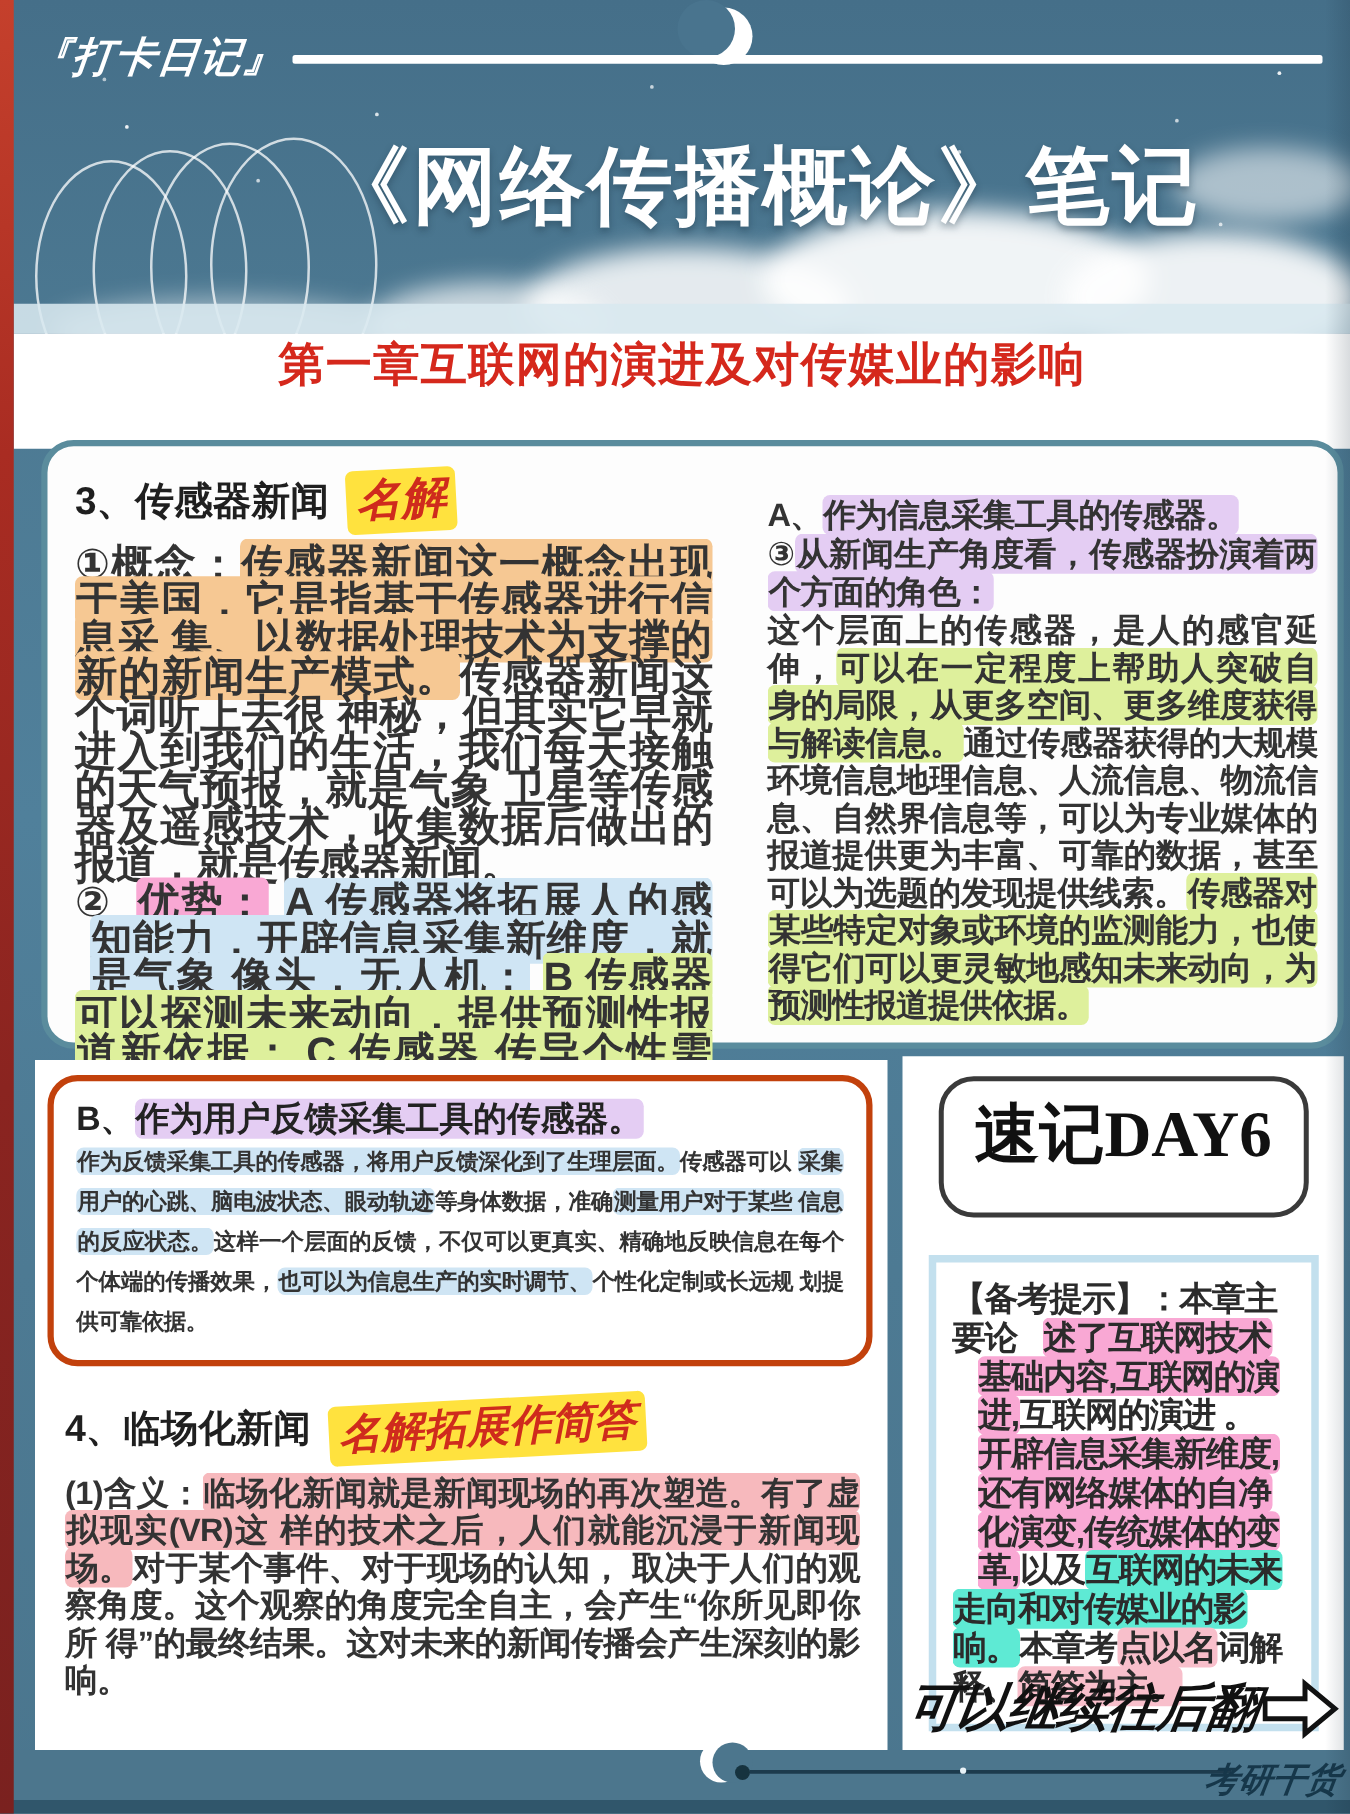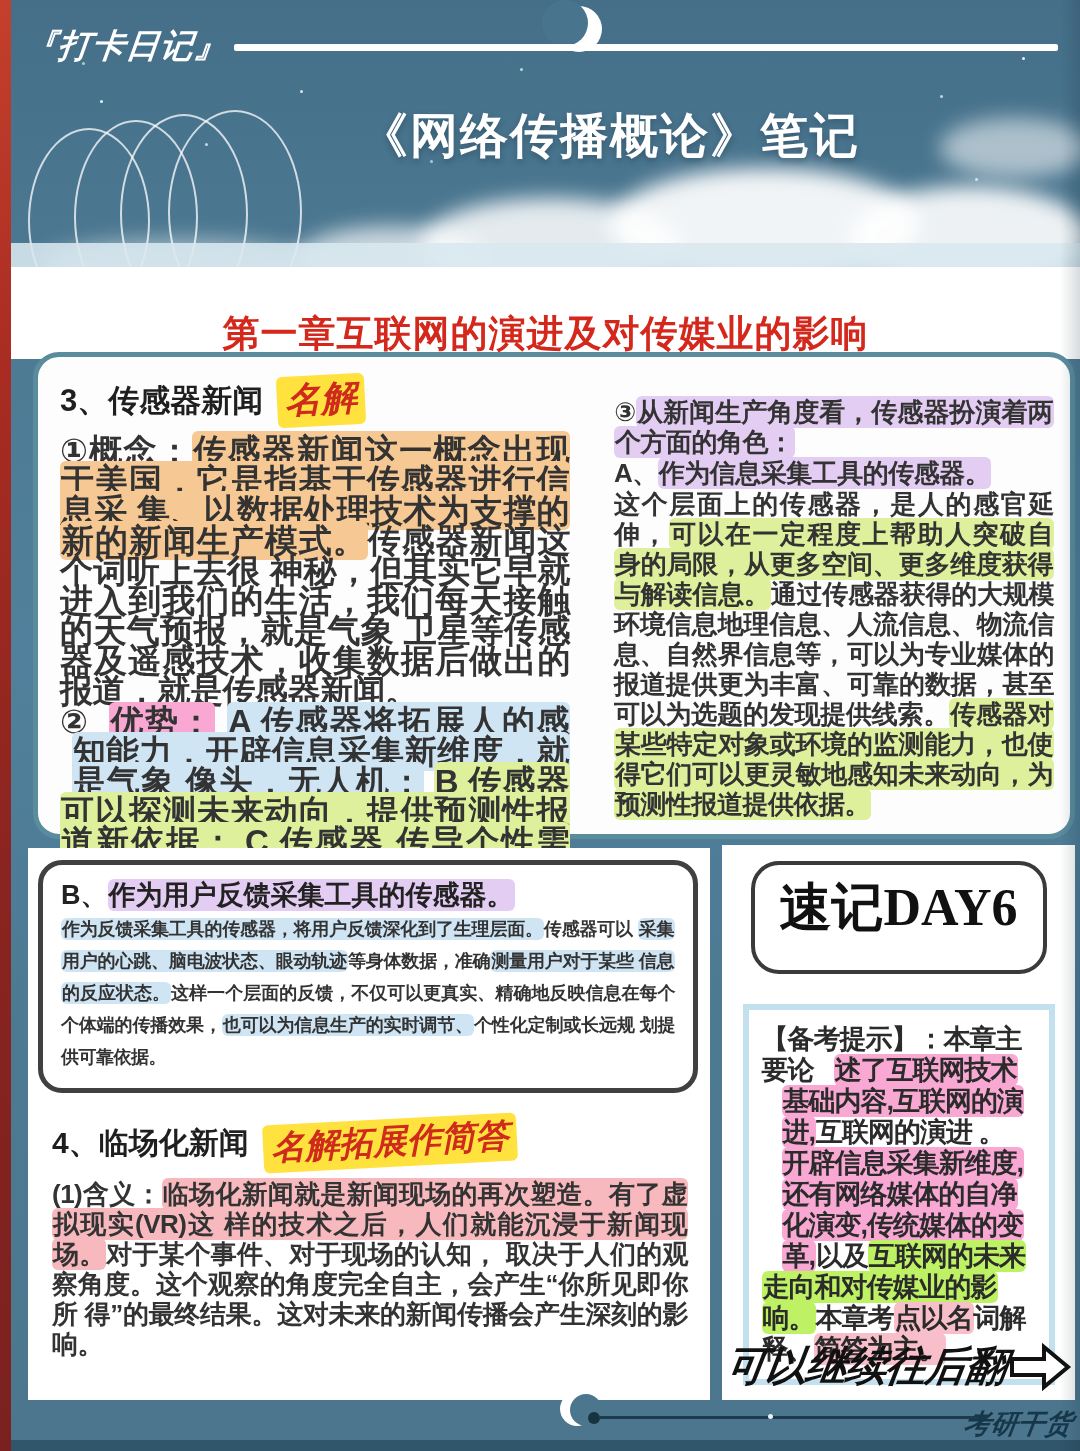--- a/index.html
+++ b/index.html
@@ -34,25 +34,25 @@
   .c3{left:850px;top:186px;width:240px;height:102px;opacity:.9;}
   .c4{left:296px;top:226px;width:190px;height:66px;opacity:.7;}
   .c5{left:40px;top:238px;width:280px;height:54px;opacity:.45;}
   .c6{left:940px;top:118px;width:150px;height:60px;opacity:.55;}
 
   
   .badge{position:absolute;left:24px;top:24px;z-index:4;color:#fff;font-size:33px;font-weight:800;
          font-style:italic;letter-spacing:1px;transform:skewX(-6deg);}
   .hline{position:absolute;left:234px;top:44px;width:824px;height:7px;background:#fff;z-index:4;border-radius:2px;}
   .main-title{position:absolute;left:150px;top:104px;width:920px;z-index:4;text-align:center;
-         color:#fff;font-size:48px;font-weight:900;letter-spacing:2px;
+         color:#fff;font-size:68px;font-weight:900;letter-spacing:2px;
          text-shadow:0 3px 6px rgba(20,40,55,.35);}
   .band{position:absolute;left:11px;top:243px;right:0;height:24px;background:rgba(216,232,239,.88);z-index:3;}
   .chapter-bar{position:absolute;left:11px;top:267px;right:0;height:92px;background:#ffffff;z-index:3;
-         display:flex;align-items:flex-end;justify-content:center;}
+         display:flex;align-items:flex-start;justify-content:center;}
   .chapter-bar span{color:#d5281c;font-size:37px;font-weight:900;letter-spacing:1px;}
 
   
   .main-box{position:absolute;left:33px;top:352px;width:1042px;height:487px;box-sizing:border-box;
          background:#fdfdfd;border:5px solid #5a8c9d;border-radius:26px;z-index:5;
          display:flex;padding:18px 16px 10px 22px;}
   .col-l{width:510px;padding-right:16px;}
   .col-r{flex:1;padding-left:28px;padding-top:22px;}
   .h3row{font-size:31px;font-weight:800;color:#1f1f1f;margin-bottom:10px;}
   .tag{display:inline-block;font-style:italic;font-weight:900;color:#cf2b1d;background:#ffe23e;
@@ -61,27 +61,27 @@
   .note-p{font-size:33px;line-height:30px;color:#333;font-weight:600;letter-spacing:-.5px;
           text-align:justify;margin:0 0 1px 0;}
   .col-r .note-p{font-size:26px;line-height:30px;}
   .hl{border-radius:6px;padding:1px 1px;-webkit-box-decoration-break:clone;box-decoration-break:clone;}
   .hl-orange{background:#f6c893;}
   .hl-cyan{background:#f9a8d4;margin-left:20px;}
   .hl-blue{background:#cfe5f4;}
   .hl-green{background:#def09c;}
   .hl-lav{background:#e4cdf3;}
   .hl-pink{background:#f7b9bd;}
-  .hl-tiporange{background:#bef264;}
+  .hl-tiporange{background:#5eead4;}
   .hl-tippink{background:#f8bfcb;}
   .sp-a{margin-left:12px;}
 
   
   .panel-l{position:absolute;left:28px;top:848px;width:682px;height:552px;background:#ffffff;z-index:5;}
-  .b-box{margin:12px 12px 0 10px;border:5px solid #404040;border-radius:24px;padding:12px 18px 14px 18px;}
+  .b-box{margin:12px 12px 0 10px;border:5px solid #c2410c;border-radius:24px;padding:12px 18px 14px 18px;}
   .b-box .note-p{font-size:18px;line-height:32px;}
   .b-head{font-size:27px;font-weight:700;color:#222;}
   .sec4{padding:26px 22px 0 24px;}
   .sec4 .h3row{font-size:30px;margin-bottom:12px;}
   .sec4 .tag-sm{font-size:34px;}
   .sec4 .note-p{font-size:26px;line-height:30px;}
 
   
   .panel-r{position:absolute;left:722px;top:845px;width:353px;height:555px;background:#ffffff;z-index:5;}
   .speednote{margin:16px auto 0 auto;width:296px;box-sizing:border-box;border:4px solid #3a3a3a;
@@ -145,24 +145,24 @@
       <p class="note-p">
         <span>①概念：</span><span class="hl hl-orange">传感器新闻这一概念出现于美国，它是指基于传感器进行信息采 集、以数据处理技术为支撑的新的新闻生产模式。</span><span>传感器新闻这个词听上去很 神秘，但其实它早就进入到我们的生活，我们每天接触的天气预报，就是气象 卫星等传感器及遥感技术，收集数据后做出的报道，就是传感器新闻。</span>
       </p>
       <p class="note-p">
         <span>②</span><span class="hl hl-cyan">优势：</span><span class="hl hl-blue sp-a">A 传感器将拓展人的感知能力，开辟信息采集新维度，就是气象 像头，无人机；</span>
         <span class="hl hl-green">B 传感器可以探测未来动向，提供预测性报道新依据； C 传感器 传导个性需求，“定制化”信息服务成为可能。</span>
       </p>
     </div>
     <div class="col-r">
       <p class="note-p">
+        <span>A、</span><span class="hl hl-lav">作为信息采集工具的传感器。</span>
+      </p>
+      <p class="note-p">
         <span>③</span><span class="hl hl-lav">从新闻生产角度看，传感器扮演着两个方面的角色：</span>
-      </p>
-      <p class="note-p">
-        <span>A、</span><span class="hl hl-lav">作为信息采集工具的传感器。</span>
       </p>
       <p class="note-p">
         <span>这个层面上的传感器，是人的感官延伸，</span><span class="hl hl-green">可以在一定程度上帮助人突破自 身的局限，从更多空间、更多维度获得与解读信息。</span><span>通过传感器获得的大规模 环境信息地理信息、人流信息、物流信息、自然界信息等，可以为专业媒体的 报道提供更为丰富、可靠的数据，甚至可以为选题的发现提供线索。</span><span class="hl hl-green">传感器对 某些特定对象或环境的监测能力，也使得它们可以更灵敏地感知未来动向，为 预测性报道提供依据。</span>
       </p>
     </div>
   </div>
 
   <div class="panel-l">
     <div class="b-box">
       <div class="b-head">

